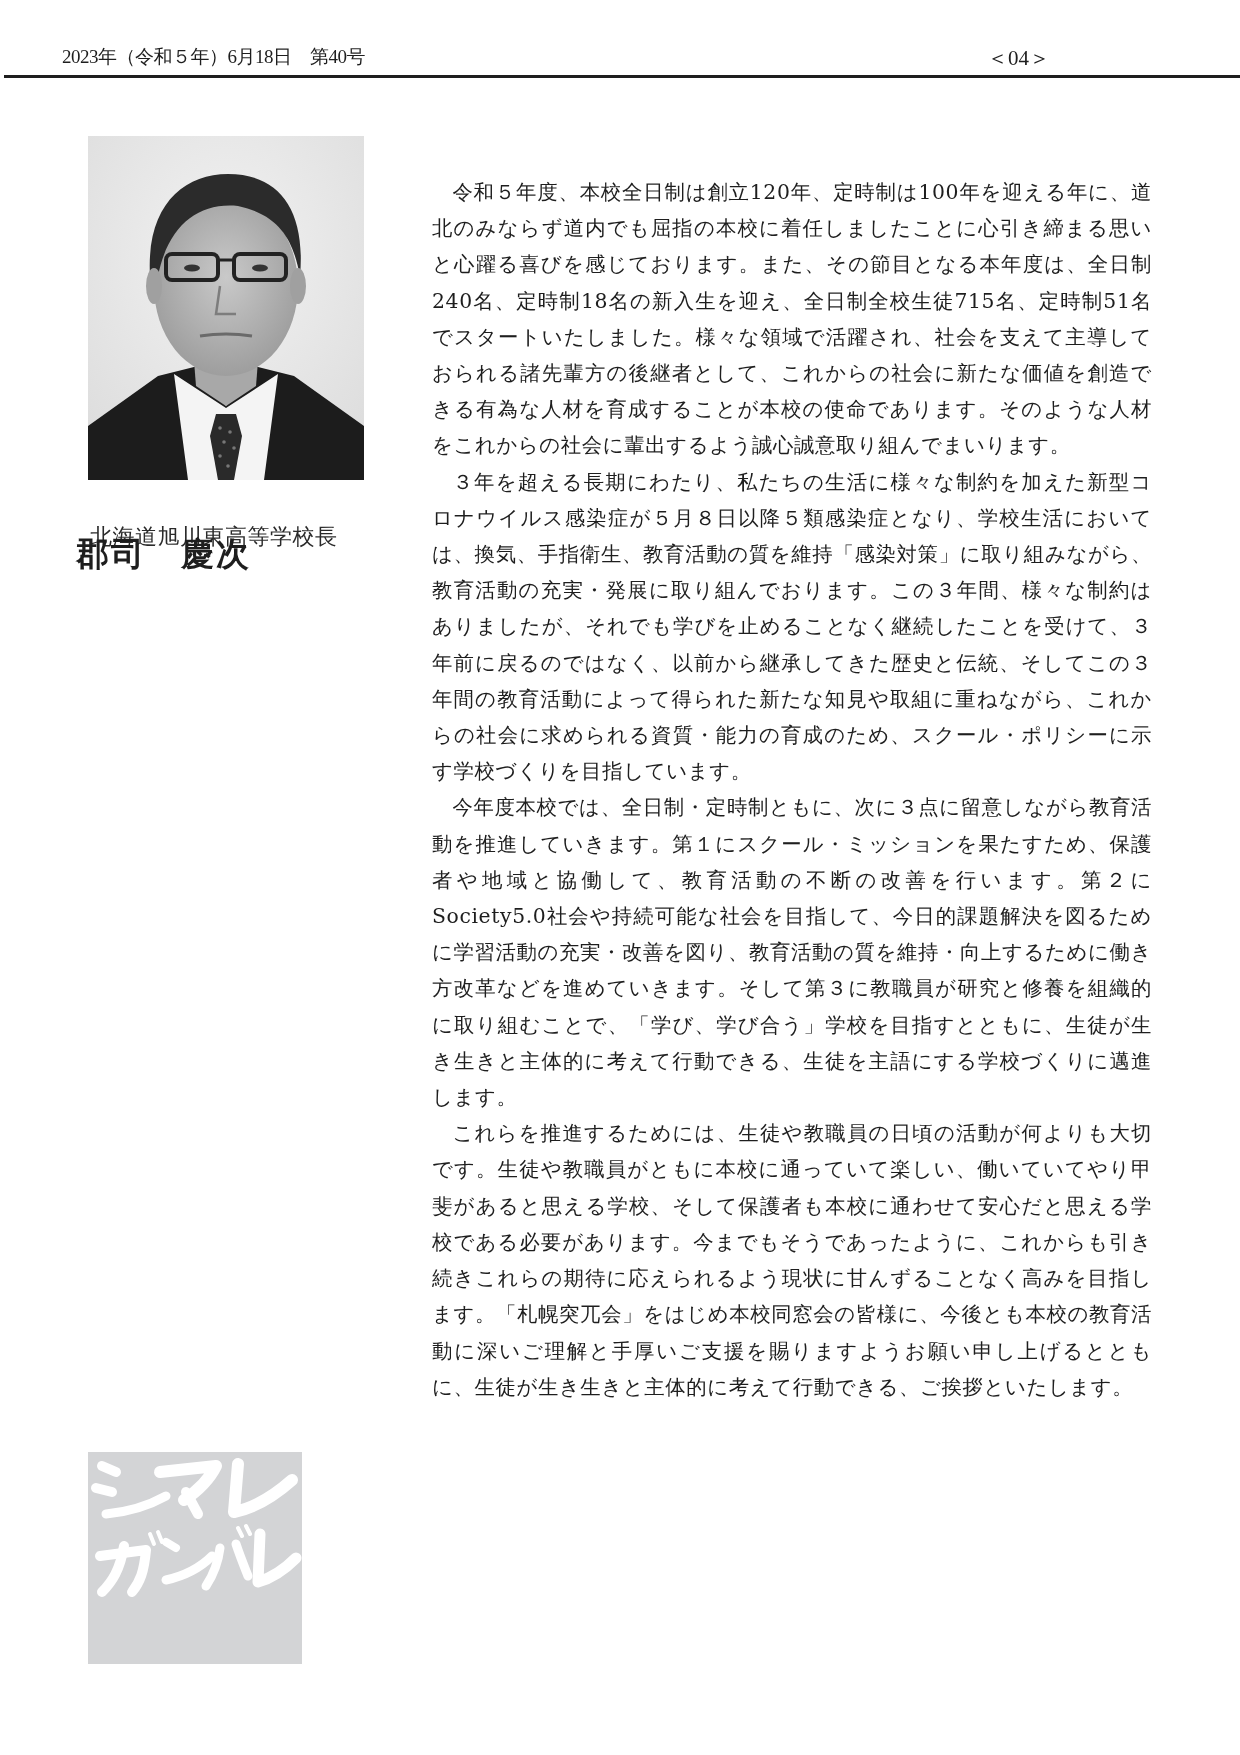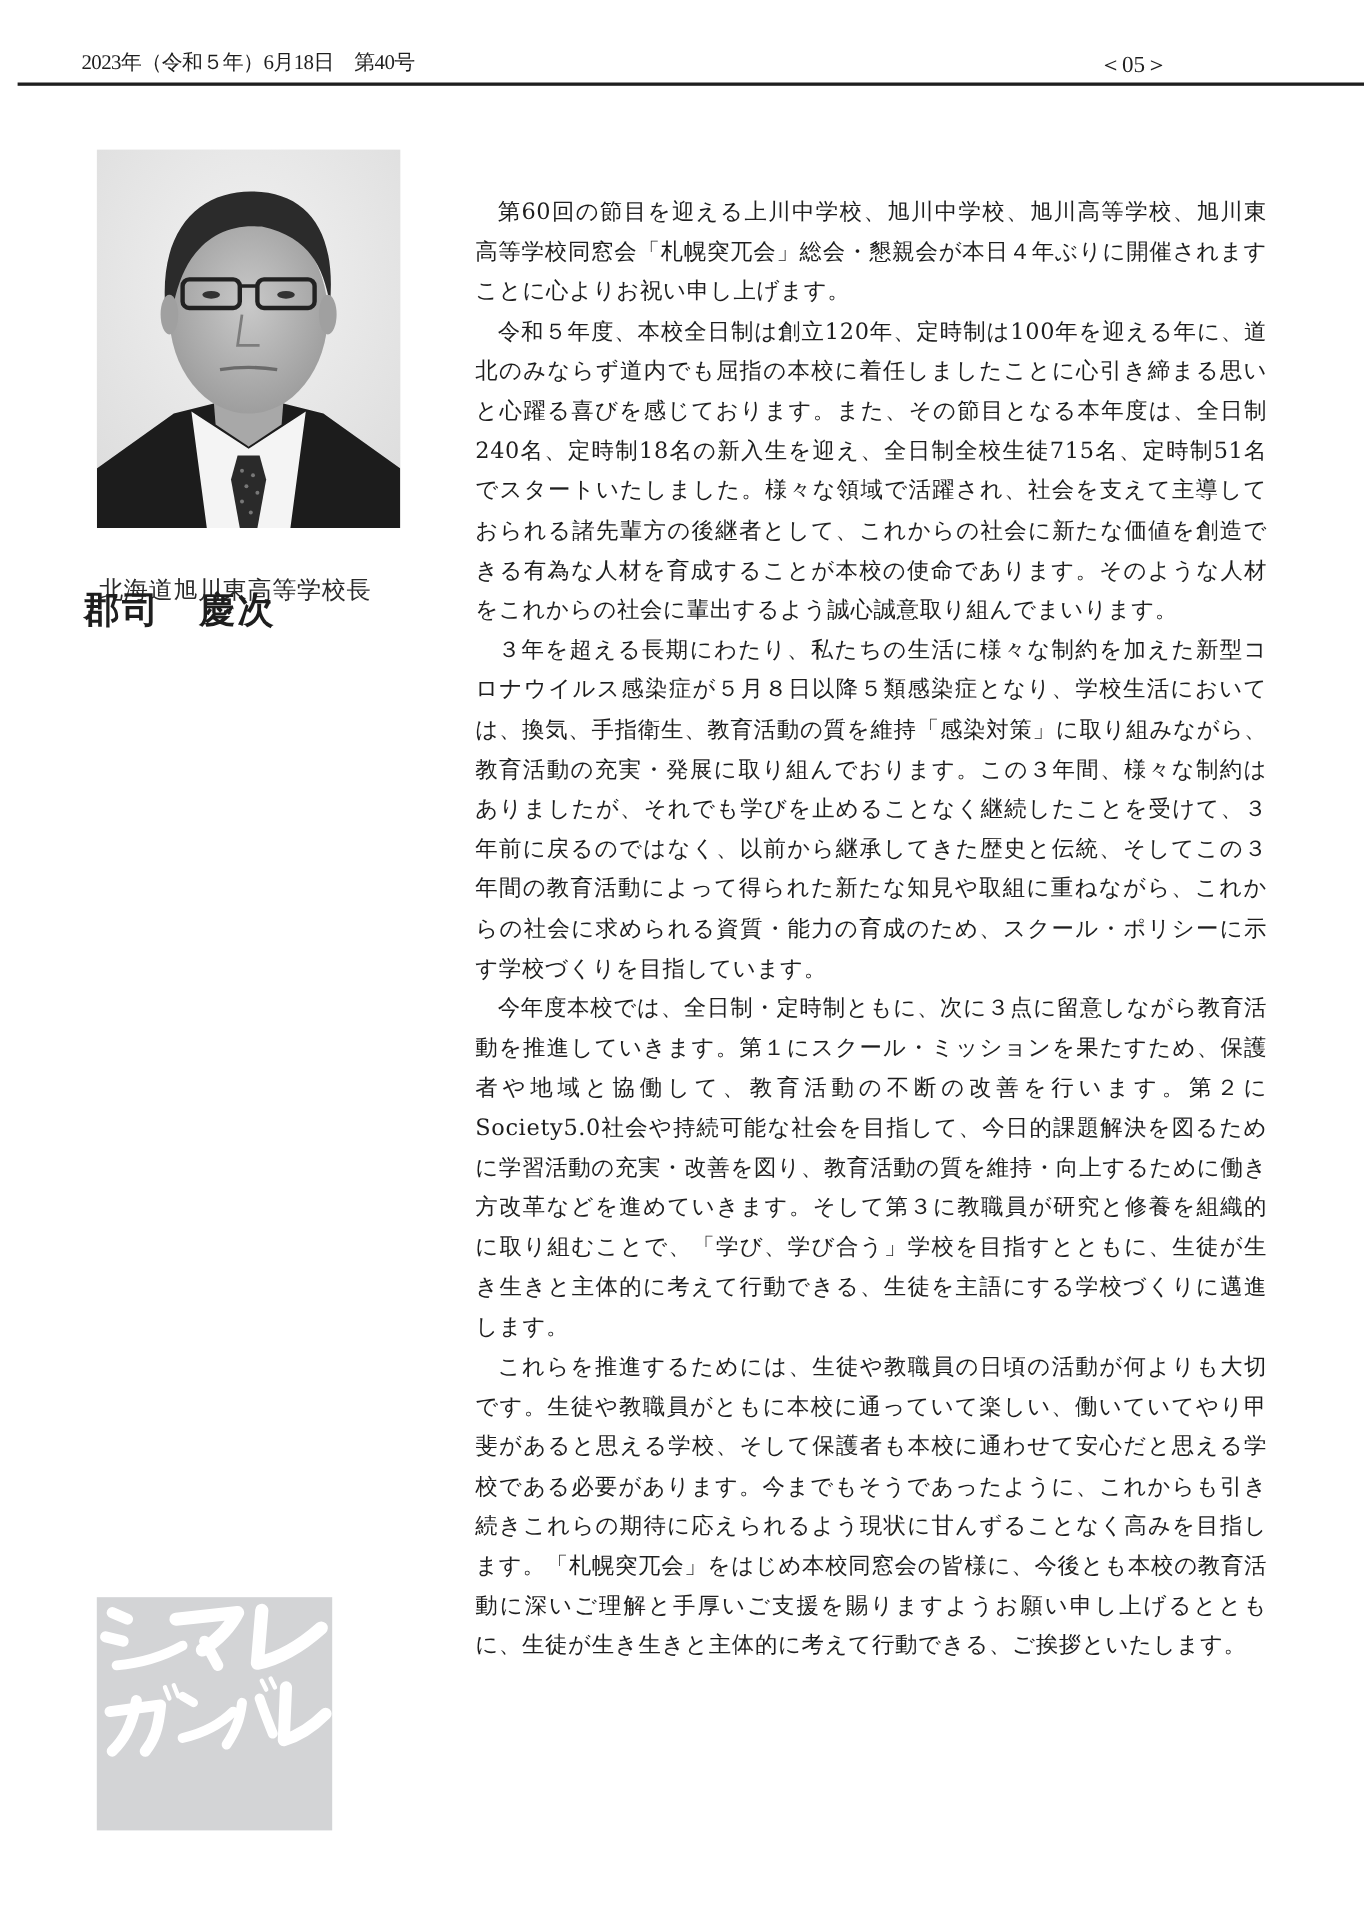--- a/index.html
+++ b/index.html
@@ -2,21 +2,21 @@
 <html><head>
   <meta charset="utf-8">
   <style>
     html, body { margin: 0; padding: 0; background: #ffffff; }
     body {
       width: 1240px; height: 1755px; position: relative; overflow: hidden;
       color: #1e1e1e;
       font-family: "DejaVu Serif", "Liberation Serif", serif;
     }
     .header {
-      position: absolute; left: 16px; top: 0; width: 1108px; height: 78px;
+      position: absolute; left: 4px; top: 0; width: 1108px; height: 78px;
     }
     .header .date {
       position: absolute; left: 58px; top: 44px;
       font-size: 19px; letter-spacing: -0.5px;
       font-family: "Liberation Serif", "DejaVu Serif", serif;
     }
     .header .title {
       position: absolute; left: 0; width: 1240px; top: 40px; text-align: center;
       font-size: 25px; font-weight: bold;
       font-family: "DejaVu Sans", "Liberation Sans", sans-serif;
@@ -71,21 +71,21 @@
       font-size: 20.4px; line-height: 36.2px; letter-spacing: 0.6px;
       text-align: justify;
     }
     .body p { margin: 0; text-indent: 1em; }
   </style>
 </head>
 <body>
 
 <div class="header">
   <span class="date">2023年（令和５年）6月18日　第40号</span>
-  <span class="pageno">＜05＞</span>
+  <span class="pageno">＜04＞</span>
   <div class="rule"></div>
 </div>
 
 <div class="photo">
   <svg width="276" height="344" viewBox="0 0 276 344">
     <defs>
       <radialGradient id="bg" cx="50%" cy="35%" r="75%">
         <stop offset="0%" stop-color="#f2f2f2"></stop>
         <stop offset="100%" stop-color="#dcdcdc"></stop>
       </radialGradient>
@@ -158,19 +158,18 @@
       <path d="M148 92 C152 104 156 114 160 124" stroke-width="9"></path>
       <path d="M150 76 L154 84 M158 74 L162 82" stroke-width="4"></path>
 
       <path d="M172 82 L170 130 C184 126 196 118 208 106" stroke-width="11"></path>
     </g>
   </svg>
 </div>
 
 <div class="article">
   <div class="body">
-    <p>第60回の節目を迎える上川中学校、旭川中学校、旭川高等学校、旭川東高等学校同窓会「札幌突兀会」総会・懇親会が本日４年ぶりに開催されますことに心よりお祝い申し上げます。</p>
     <p>令和５年度、本校全日制は創立120年、定時制は100年を迎える年に、道北のみならず道内でも屈指の本校に着任しましたことに心引き締まる思いと心躍る喜びを感じております。また、その節目となる本年度は、全日制240名、定時制18名の新入生を迎え、全日制全校生徒715名、定時制51名でスタートいたしました。様々な領域で活躍され、社会を支えて主導しておられる諸先輩方の後継者として、これからの社会に新たな価値を創造できる有為な人材を育成することが本校の使命であります。そのような人材をこれからの社会に輩出するよう誠心誠意取り組んでまいります。</p>
     <p>３年を超える長期にわたり、私たちの生活に様々な制約を加えた新型コロナウイルス感染症が５月８日以降５類感染症となり、学校生活においては、換気、手指衛生、教育活動の質を維持「感染対策」に取り組みながら、教育活動の充実・発展に取り組んでおります。この３年間、様々な制約はありましたが、それでも学びを止めることなく継続したことを受けて、３年前に戻るのではなく、以前から継承してきた歴史と伝統、そしてこの３年間の教育活動によって得られた新たな知見や取組に重ねながら、これからの社会に求められる資質・能力の育成のため、スクール・ポリシーに示す学校づくりを目指しています。</p>
     <p>今年度本校では、全日制・定時制ともに、次に３点に留意しながら教育活動を推進していきます。第１にスクール・ミッションを果たすため、保護者や地域と協働して、教育活動の不断の改善を行います。第２にSociety5.0社会や持続可能な社会を目指して、今日的課題解決を図るために学習活動の充実・改善を図り、教育活動の質を維持・向上するために働き方改革などを進めていきます。そして第３に教職員が研究と修養を組織的に取り組むことで、「学び、学び合う」学校を目指すとともに、生徒が生き生きと主体的に考えて行動できる、生徒を主語にする学校づくりに邁進します。</p>
     <p>これらを推進するためには、生徒や教職員の日頃の活動が何よりも大切です。生徒や教職員がともに本校に通っていて楽しい、働いていてやり甲斐があると思える学校、そして保護者も本校に通わせて安心だと思える学校である必要があります。今までもそうであったように、これからも引き続きこれらの期待に応えられるよう現状に甘んずることなく高みを目指します。「札幌突兀会」をはじめ本校同窓会の皆様に、今後とも本校の教育活動に深いご理解と手厚いご支援を賜りますようお願い申し上げるとともに、生徒が生き生きと主体的に考えて行動できる、ご挨拶といたします。</p>
   </div>
 </div>
 
 </body></html>

